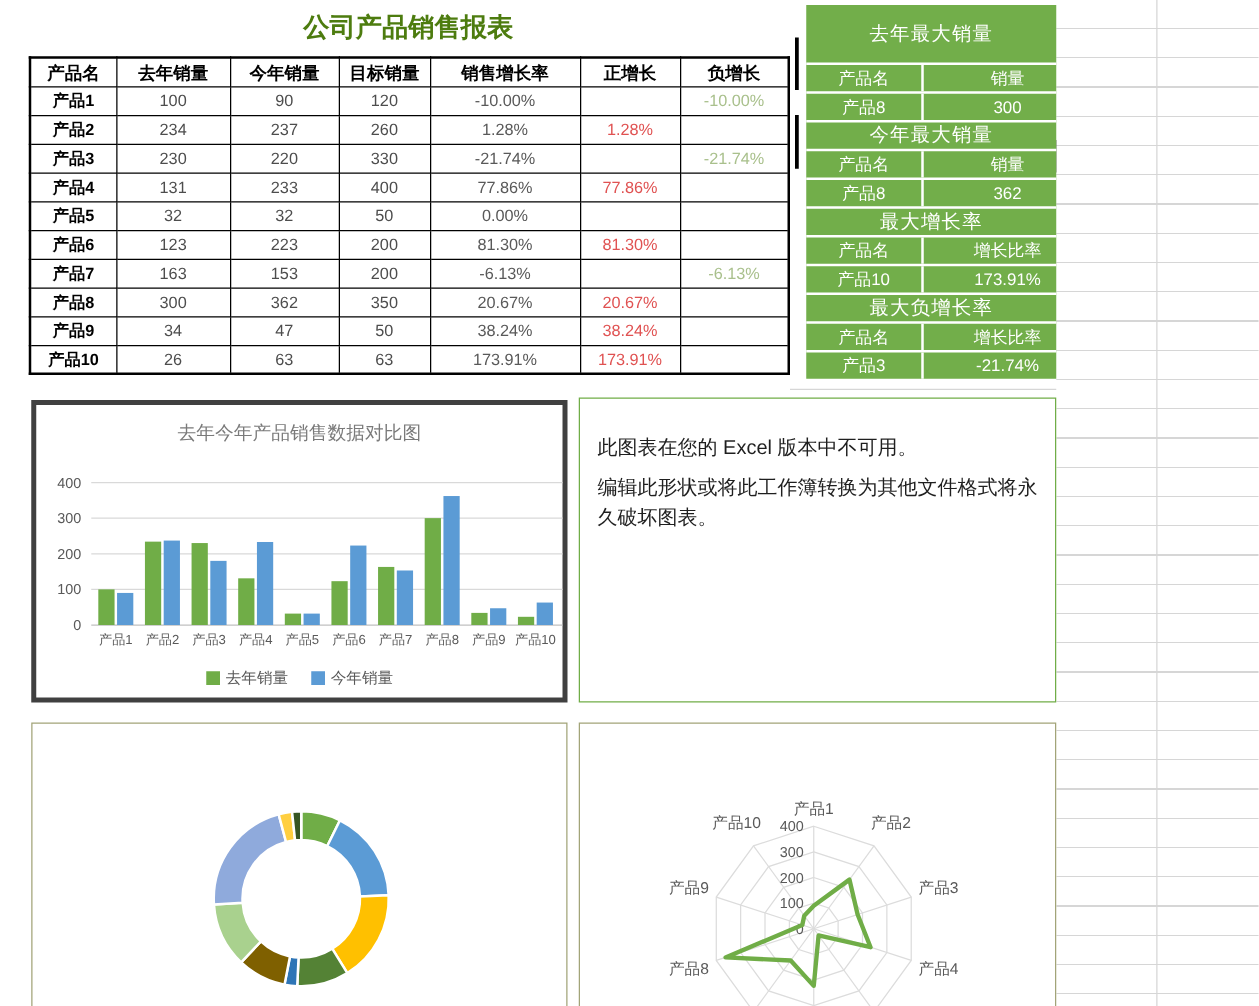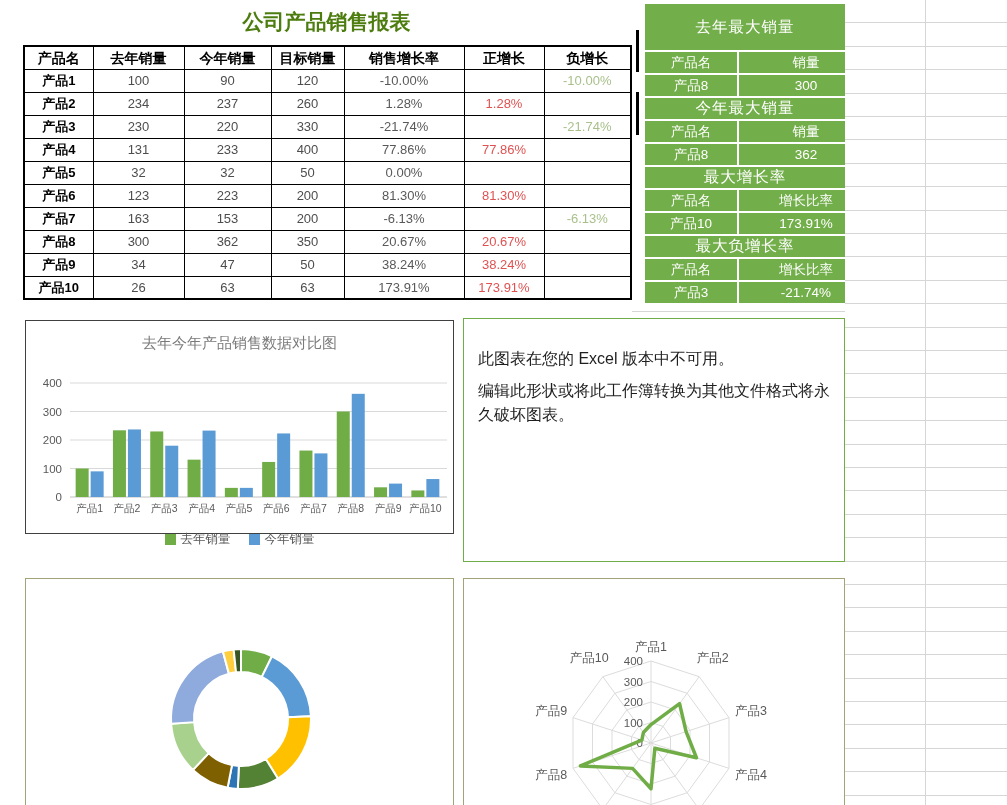--- a/index.html
+++ b/index.html
@@ -44,21 +44,21 @@
   
   .panel { position:absolute; left:645px; top:4px; width:200px; background:#72ae4a; color:#fff; }
   .p-row { display:flex; align-items:center; border-top:2px solid #fff; height:23px; }
   .p-row.tall { height:46px; border-top:none; }
   .p-head { justify-content:center; font-size:15.5px; letter-spacing:1px; }
   .p-l { width:92px; text-align:center; font-size:13.5px; align-self:stretch; display:flex; align-items:center; justify-content:center; }
   .p-r { flex:1; border-left:2px solid #fff; text-align:center; font-size:13.5px; align-self:stretch; display:flex; align-items:center; justify-content:center;padding-left:28px; }
 
   
   .chart-box { position:absolute; background:#fff; }
-  #barBox   { left:25px;  top:320px; width:429px; height:214px; border:1px solid #404040; }
+  #barBox   { left:25px;  top:320px; width:429px; height:242px; border:4px solid #404040; }
   #noticeBox{ left:463px; top:318px; width:382px; height:244px; border:1px solid #70ad47; padding:28px 14px; }
   #donutBox { left:25px;  top:578px; width:429px; height:252px; border:1px solid #a2a478; }
   #radarBox { left:463px; top:578px; width:382px; height:252px; border:1px solid #a2a478; }
   .chart-title { text-align:center; margin-top:13px; font-size:15px; color:#7a7a7a; white-space:nowrap; }
   .chart-box svg { position:absolute; left:0; }
   #barSvg   { top:38px; }
   #donutSvg { top:44px; }
   #radarSvg { top:36px; }
   .legend { position:absolute; left:0; right:0; top:210px; display:flex; justify-content:center; gap:18px; }
   .legend-item { display:flex; align-items:center; gap:5px; font-size:12.5px; color:#595959; }

